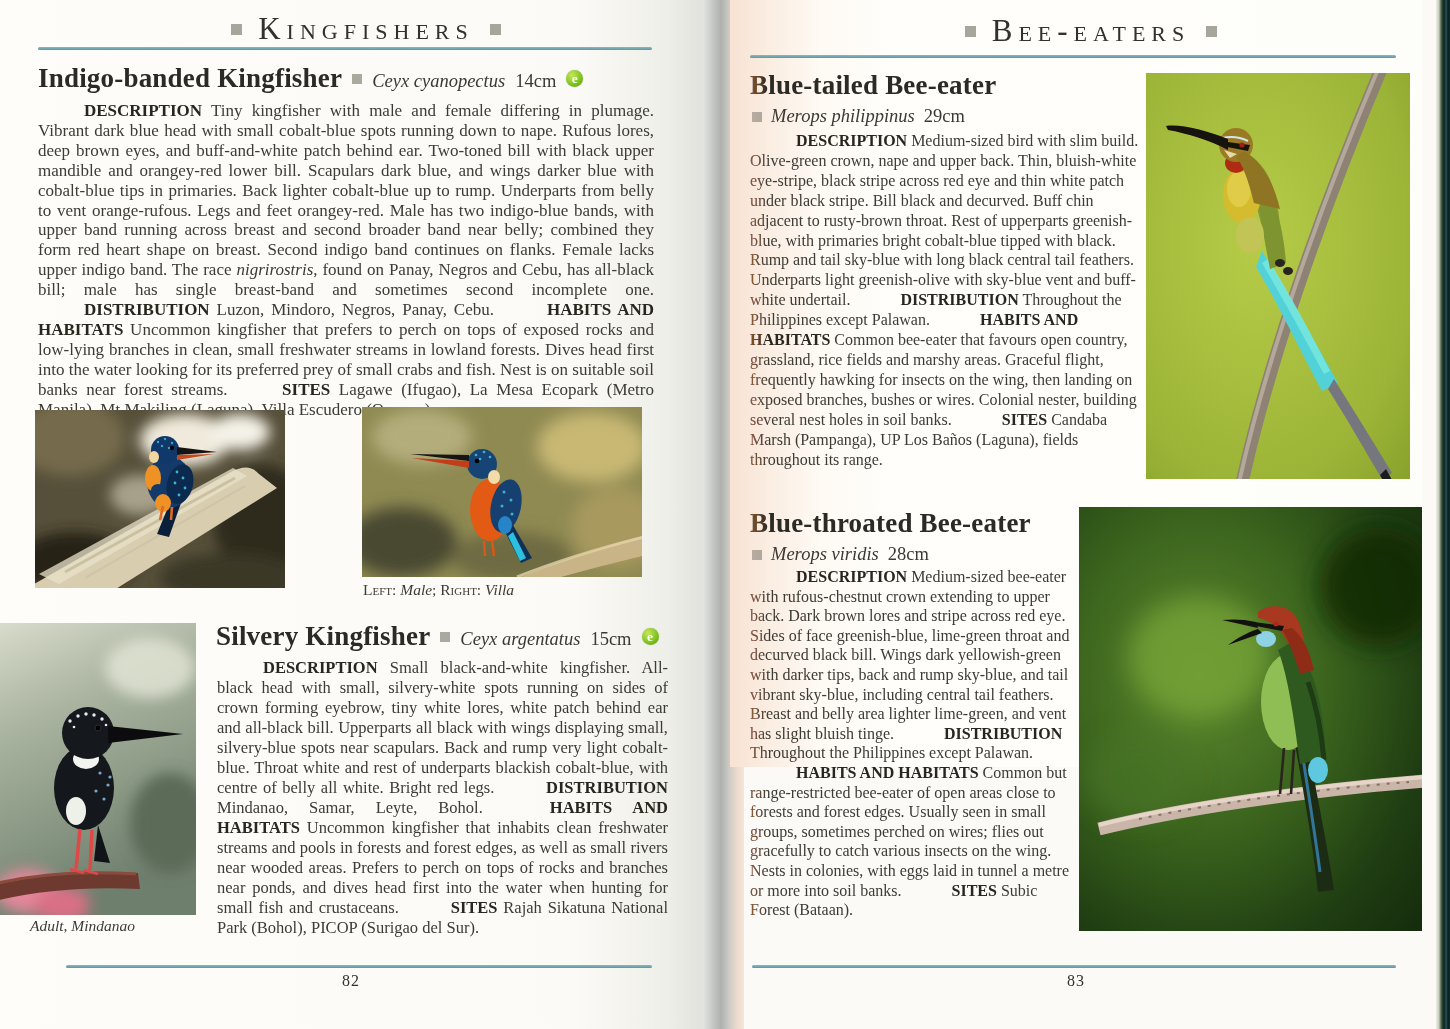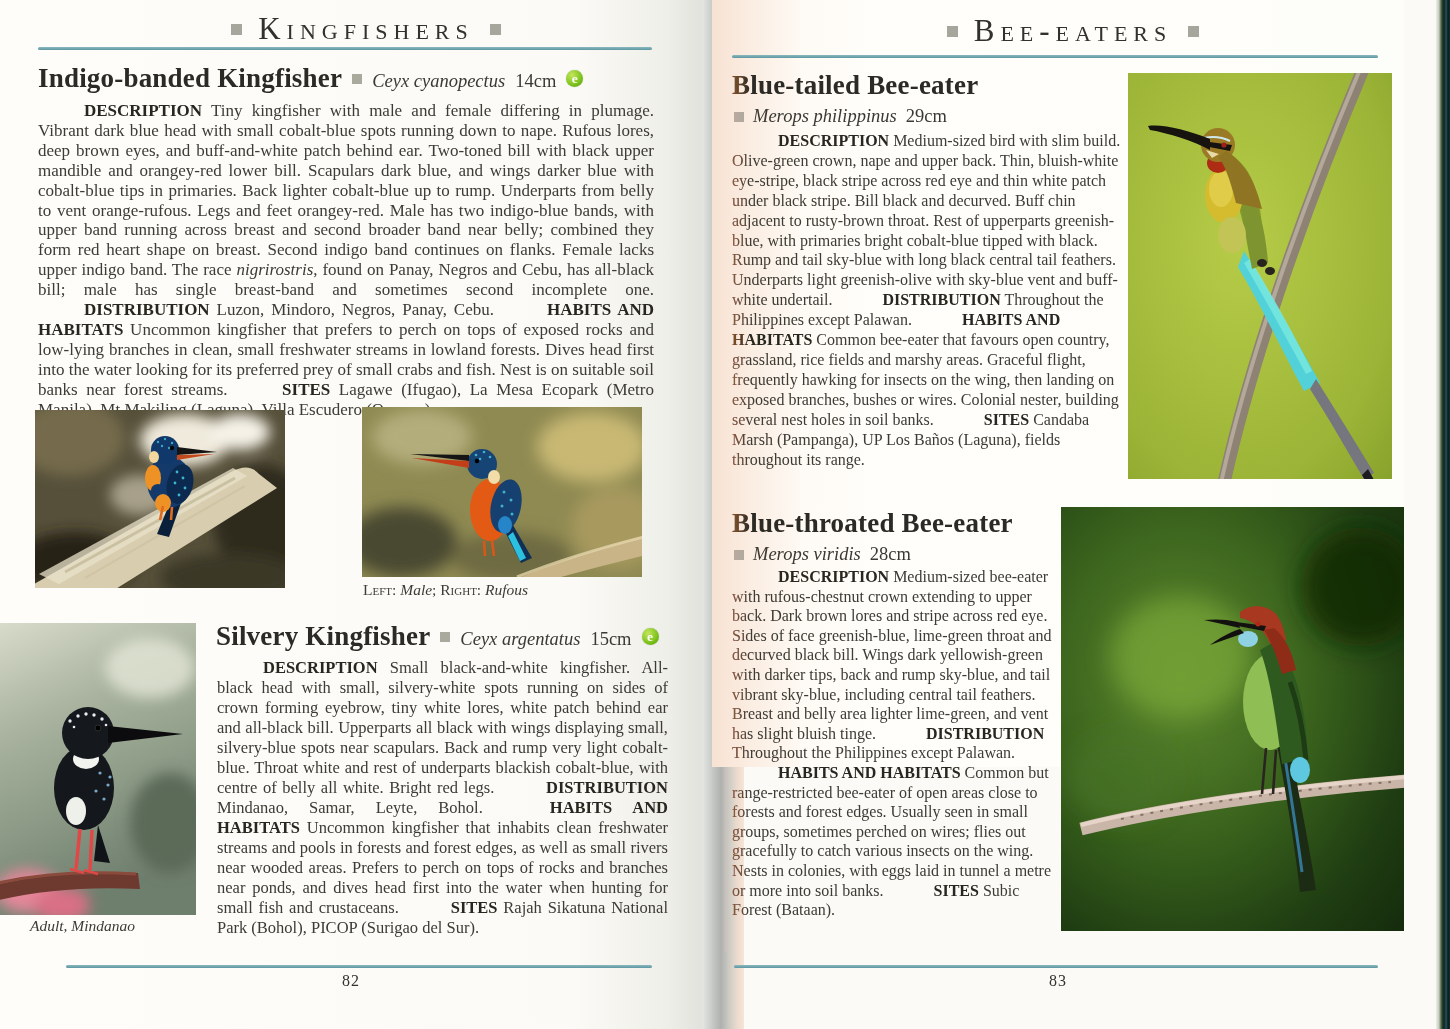--- a/index.html
+++ b/index.html
@@ -8,21 +8,21 @@
     background:#fbfaf6;
     font-family:"Liberation Serif","DejaVu Serif",serif;
     -webkit-font-smoothing:antialiased;
   }
   .abs{position:absolute;}
   
   #left-page{left:0;top:0;width:702px;height:1029px;
     background:linear-gradient(to right,#fefdfa 0%,#fbfaf6 82%,#efefe9 95%,#e2e2dc 100%);}
   #gutter{left:702px;top:0;width:42px;height:1029px;
     background:linear-gradient(to right,#e5e7e4 0%,#c6c9c6 25%,#aeb1ae 45%,#c9c8c2 62%,#e9dacd 82%,#f7e5d7 100%);}
-  #right-page{left:712px;top:0;width:692px;height:767px;
+  #right-page{left:730px;top:0;width:692px;height:767px;
     background:linear-gradient(to right,#f7e2d3 0%,#fbeee3 6%,#fefaf4 13%,#fffefb 24%,#fdfdfa 100%);}
   #edge-strip{left:1436px;top:0;width:14px;height:1029px;
     background:linear-gradient(to right,#f0efe9 0px,#c5ccc0 3px,#5a6b52 5px,#14301c 7px,#0e2e36 9px,#2e555c 10px,#081c22 12px,#13322a 14px);}
   
   .page-header{left:0;top:12px;width:100%;text-align:center;color:#32312c;padding-left:15px;}
   .page-header .hdr-inner{display:inline-flex;align-items:center;gap:16px;}
   .hdr-text{font-variant:small-caps;font-size:31px;letter-spacing:6px;line-height:34px;}
   .sq{display:inline-block;width:11px;height:11px;background:#a7a69c;}
   .sq.small{width:10px;height:10px;background:#aaa99e;}
   .rule{height:3px;border-radius:2px;background:linear-gradient(to bottom,#8cb8be,#5c97a2);}
@@ -169,21 +169,21 @@
             </g>
           <ellipse cx="12" cy="15" rx="6" ry="7" fill="#f2dca8"></ellipse>
           <circle cx="-5" cy="-1" r="2.3" fill="#000"></circle>
           <path d="M-13,-1 L-72,-8 L-13,-7 Z" fill="#151515"></path>
           <path d="M-13,-1 L-70,-4 L-13,6 Z" fill="#c23d18"></path>
           <path d="M10,78 L12,94 M2,79 L3,94" stroke="#d95818" stroke-width="2.6" fill="none"></path>
         </g>
       </svg>
     </div>
 
-    <div class="abs caption" style="left:363px;top:581px;"><span class="sc">Left: </span><span class="it">Male</span><span>; </span><span class="sc">Right: </span><span class="it">Rufous</span></div>
+    <div class="abs caption" style="left:363px;top:581px;"><span class="sc">Left: </span><span class="it">Male</span><span>; </span><span class="sc">Right: </span><span class="it">Villa</span></div>
 
     <div class="abs sp-head" style="left:216px;top:621px;">
       <span class="sp-title">Silvery Kingfisher</span>
       <span class="sq small"></span>
       <span class="sci">Ceyx argentatus</span>
       <span class="size">15cm</span>
       <span class="ebadge">e</span>
     </div>
     <div class="abs para just" style="left:217px;top:658px;width:451px;font-size:16.5px;line-height:20px;"><span class="kw">DESCRIPTION</span><span> Small black-and-white kingfisher. All-black head with small, silvery-white spots running on sides of crown forming eyebrow, tiny white lores, white patch behind ear and all-black bill. Upperparts all black with wings displaying small, silvery-blue spots near scapulars. Back and rump very light cobalt-blue. Throat white and rest of underparts blackish cobalt-blue, with centre of belly all white. Bright red legs. </span><span class="kw">DISTRIBUTION</span><span> Mindanao, Samar, Leyte, Bohol. </span><span class="kw">HABITS AND HABITATS</span><span> Uncommon kingfisher that inhabits clean freshwater streams and pools in forests and forest edges, as well as small rivers near wooded areas. Prefers to perch on tops of rocks and branches near ponds, and dives head first into the water when hunting for small fish and crustaceans. </span><span class="kw">SITES</span><span> Rajah Sikatuna National Park (Bohol), PICOP (Surigao del Sur).</span></div>
 

